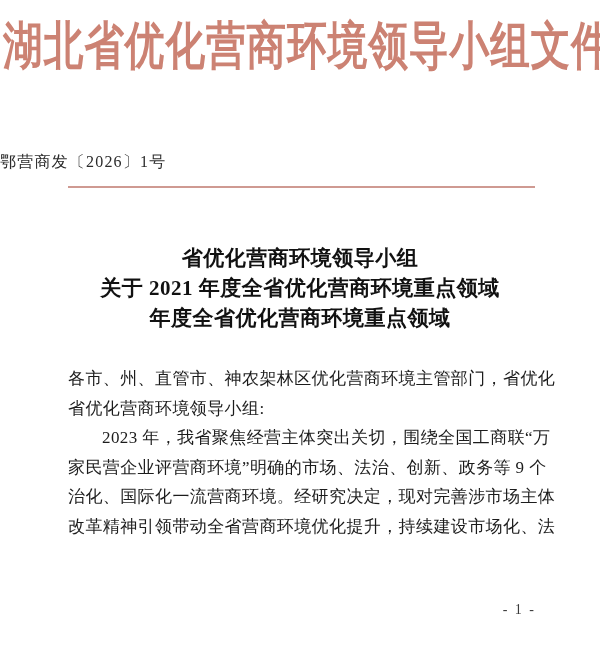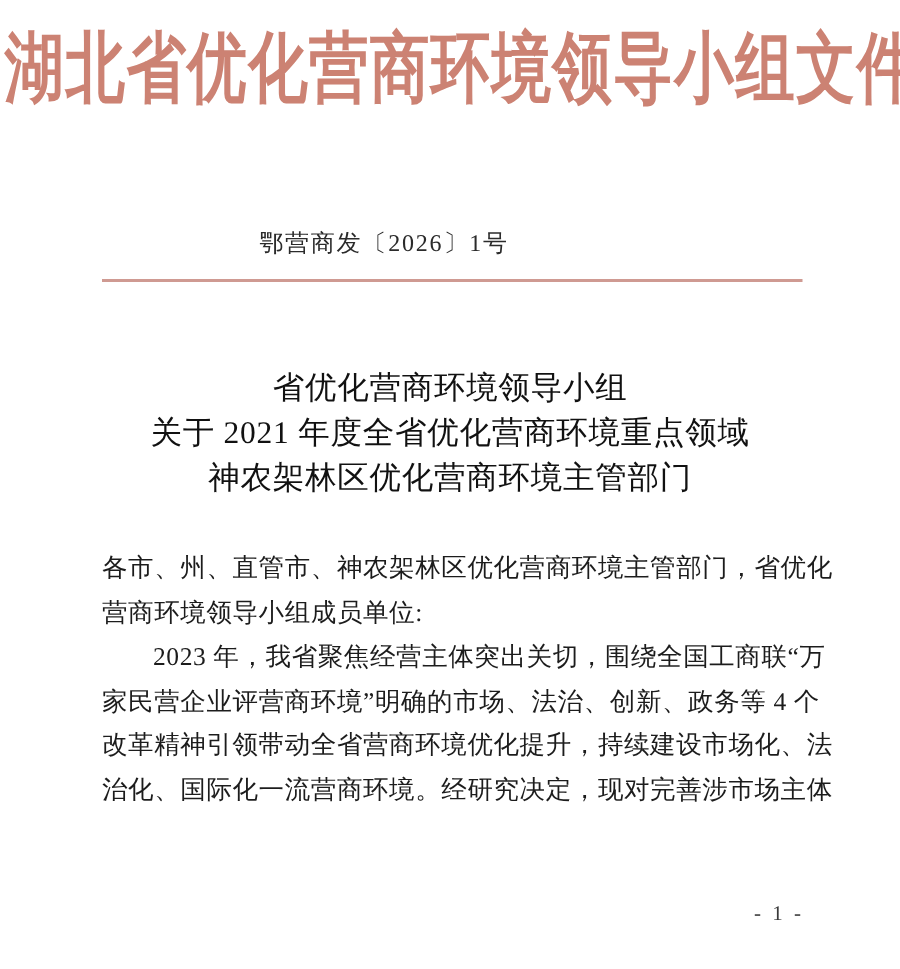--- a/index.html
+++ b/index.html
@@ -44,21 +44,21 @@
     transform-origin: center center;
     -webkit-font-smoothing: antialiased;
   }
 
   
   .doc-number {
     position: absolute;
     left: 0;
     top: 152px;
     width: 512px;
-    text-align: center;
+    text-align: left;
     font-size: 16px;
     color: #2b2b2b;
     letter-spacing: 1.2px;
     white-space: nowrap;
     font-family: Liberation Serif, serif;
   }
 
   
   .red-rule {
     position: absolute;
@@ -74,21 +74,21 @@
   .title-block {
     position: absolute;
     left: 0;
     top: 243px;
     width: 600px;
     text-align: center;
   }
 
   .title-line {
     font-size: 21px;
-    font-weight: normal;
+    font-weight: bold;
     color: #111111;
     line-height: 30px;
     letter-spacing: 0.5px;
     white-space: nowrap;
   }
 
   
   .body-block {
     position: absolute;
     left: 68px;
@@ -128,27 +128,27 @@
     <span class="masthead-title">湖北省优化营商环境领导小组文件</span>
   </div>
 
   <div class="doc-number">鄂营商发〔2026〕1号</div>
 
   <div class="red-rule"></div>
 
   <div class="title-block">
     <div class="title-line">省优化营商环境领导小组</div>
     <div class="title-line">关于 2021 年度全省优化营商环境重点领域</div>
-    <div class="title-line">神农架林区优化营商环境主管部门</div>
+    <div class="title-line">年度全省优化营商环境重点领域</div>
   </div>
 
   <div class="body-block">
     <div class="body-line">各市、州、直管市、神农架林区优化营商环境主管部门，省优化</div>
-    <div class="body-line">营商环境领导小组成员单位:</div>
+    <div class="body-line">省优化营商环境领导小组:</div>
     <div class="body-line indent">2023 年，我省聚焦经营主体突出关切，围绕全国工商联“万</div>
-    <div class="body-line">家民营企业评营商环境”明确的市场、法治、创新、政务等 4 个</div>
+    <div class="body-line">家民营企业评营商环境”明确的市场、法治、创新、政务等 9 个</div>
+    <div class="body-line">治化、国际化一流营商环境。经研究决定，现对完善涉市场主体</div>
     <div class="body-line">改革精神引领带动全省营商环境优化提升，持续建设市场化、法</div>
-    <div class="body-line">治化、国际化一流营商环境。经研究决定，现对完善涉市场主体</div>
   </div>
 
   <div class="page-number">- 1 -</div>
 
 </div>
 
 </body></html>

